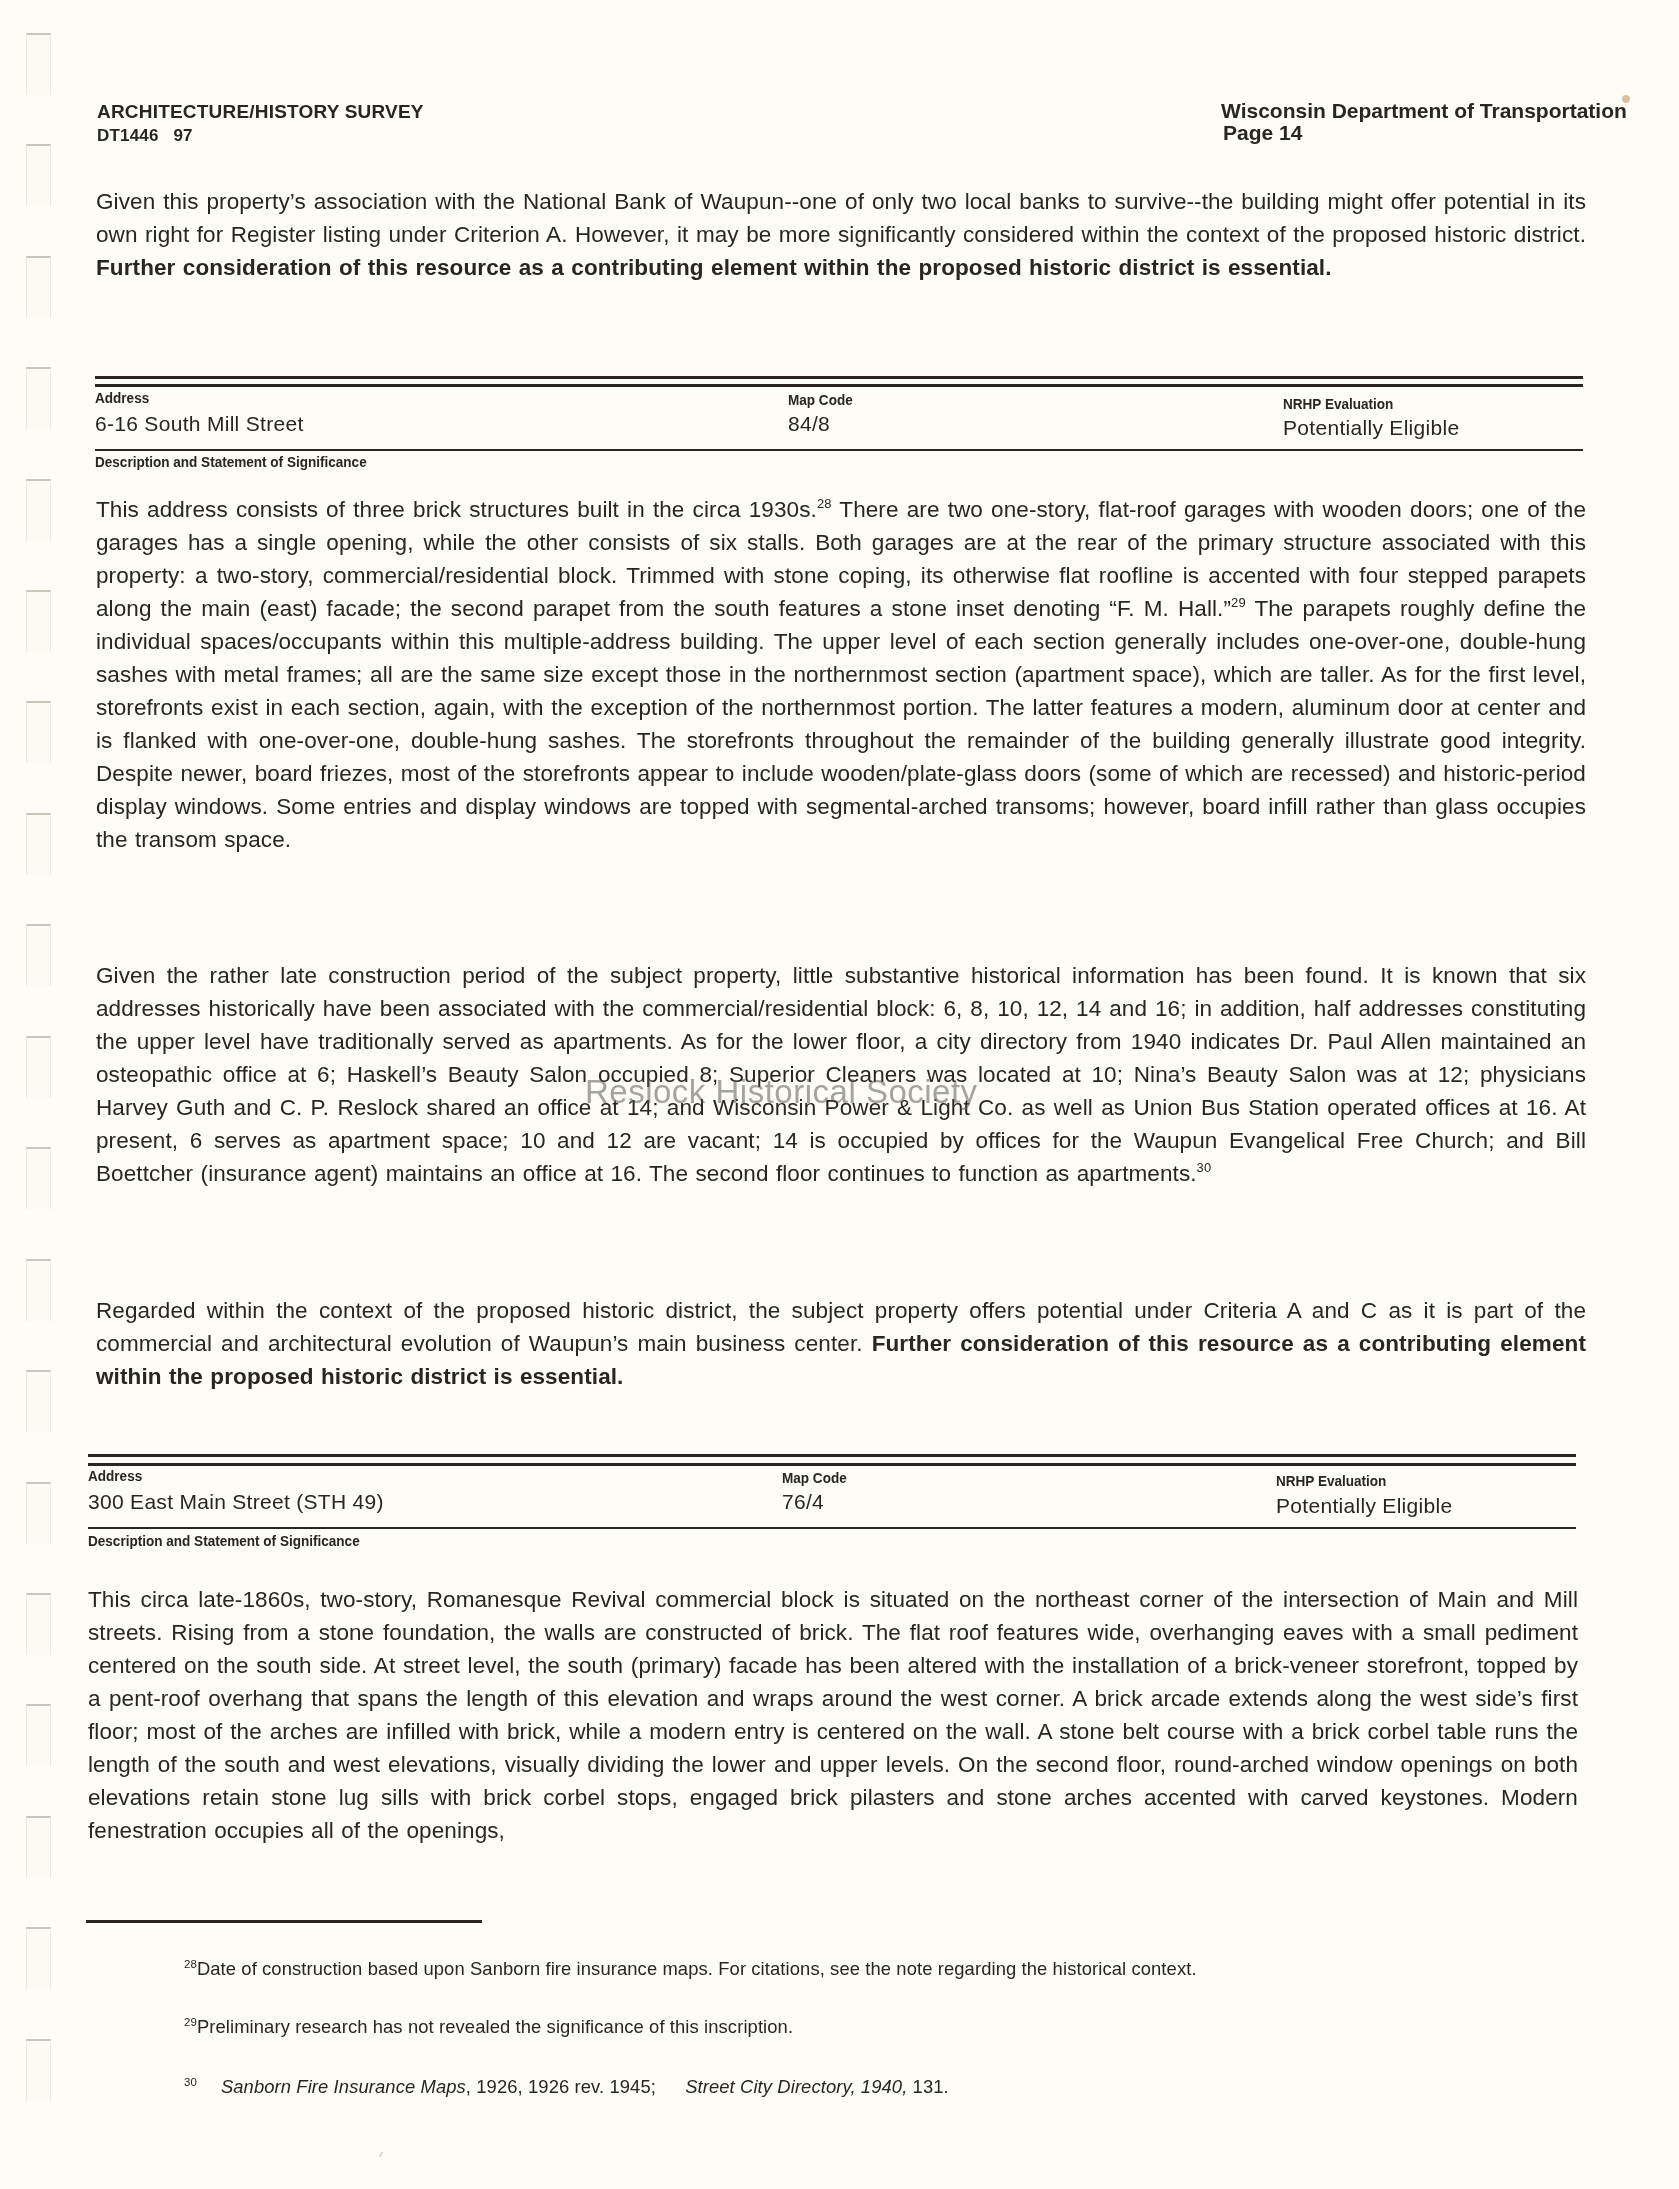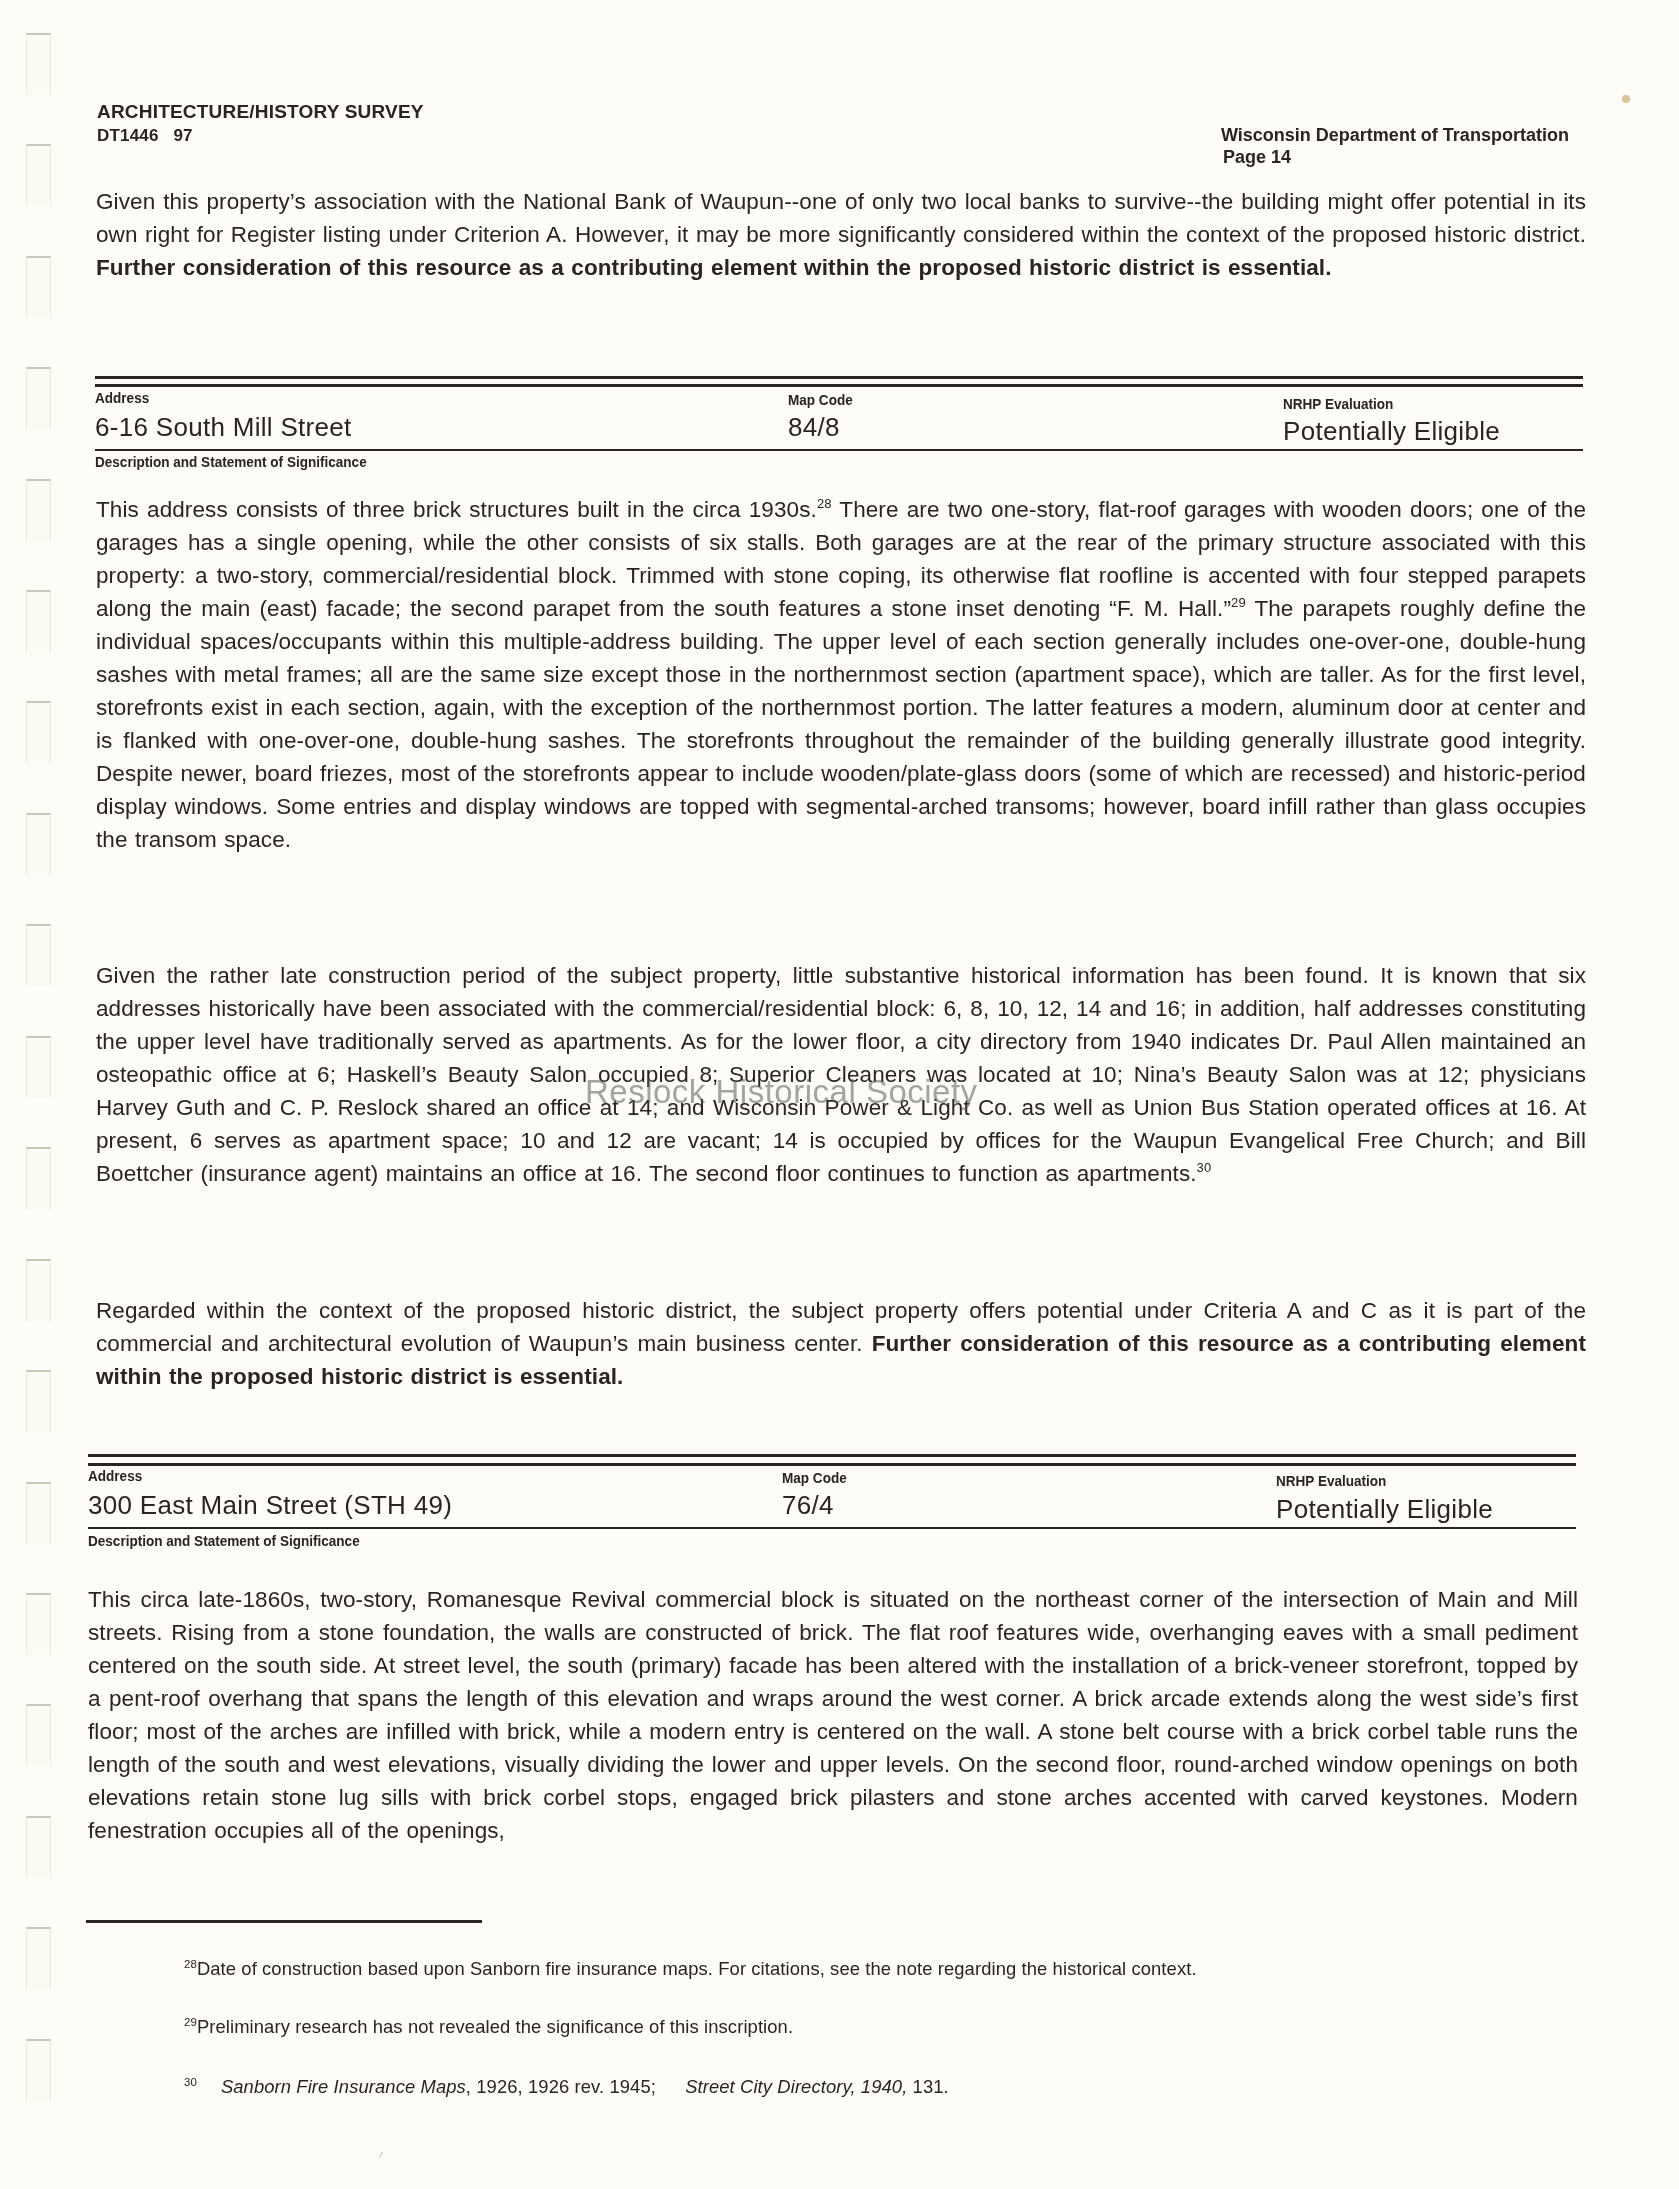--- a/index.html
+++ b/index.html
@@ -10,38 +10,38 @@
     color:#2a2422;
   }
   .binding { position:absolute; left:0; top:0; width:60px; height:2189px; }
   .hole {
     position:absolute; left:26px; width:23px; height:60px;
     border-top:2px solid #c9c6bb; border-left:1px solid #ece9df; border-right:1px solid #ece9df;
     background:#fbfaf3;
   }
   .hdr-left { position:absolute; left:97px; top:100px; font-weight:bold; font-size:19px; line-height:24px; letter-spacing:0.2px; }
   .hdr-left .code { font-size:17px; }
-  .hdr-right { position:absolute; left:1221px; top:124px; font-weight:bold; font-size:18px; line-height:22px; }
+  .hdr-right { position:absolute; left:1221px; top:100px; font-weight:bold; font-size:21px; line-height:22px; }
   .hdr-right .page { padding-left:2px; }
   .speck { position:absolute; left:1622px; top:95px; width:8px; height:8px; border-radius:50%; background:#c9a97c; opacity:0.7; }
 
   .para {
     position:absolute; left:96px; width:1490px;
     font-size:22.5px; line-height:33px; text-align:justify;
     letter-spacing:0.1px; word-spacing:1px;
   }
   .para b { font-weight:bold; }
   .para sup { font-size:13px; line-height:0; vertical-align:9px; }
 
   .block { position:absolute; }
   .rule-top { position:absolute; left:0; height:3px; background:#2a2422; }
   .rule-top2 { position:absolute; left:0; height:3px; background:#2a2422; }
   .rule-bot { position:absolute; left:0; height:2px; background:#2a2422; }
   .lbl { position:absolute; font-size:15.4px; font-weight:bold; white-space:nowrap; transform:scaleX(0.88); transform-origin:left; }
-  .val { position:absolute; font-size:26px; white-space:nowrap; letter-spacing:0.3px; }
+  .val { position:absolute; font-size:21px; white-space:nowrap; letter-spacing:0.3px; }
   .desc { position:absolute; font-size:15.4px; font-weight:bold; white-space:nowrap; transform:scaleX(0.88); transform-origin:left; }
 
   .watermark {
     position:absolute; left:585px; top:1073px; font-size:33px; color:rgba(90,90,90,0.55);
     letter-spacing:0.5px; white-space:nowrap; pointer-events:none;
   }
 
   .fn-rule { position:absolute; left:86px; top:1920px; width:396px; height:3px; background:#2a2422; }
   .fn { position:absolute; left:184px; font-size:18.4px; white-space:nowrap; letter-spacing:0.1px; }
   .fn sup { font-size:11.4px; vertical-align:7px; line-height:0; }

